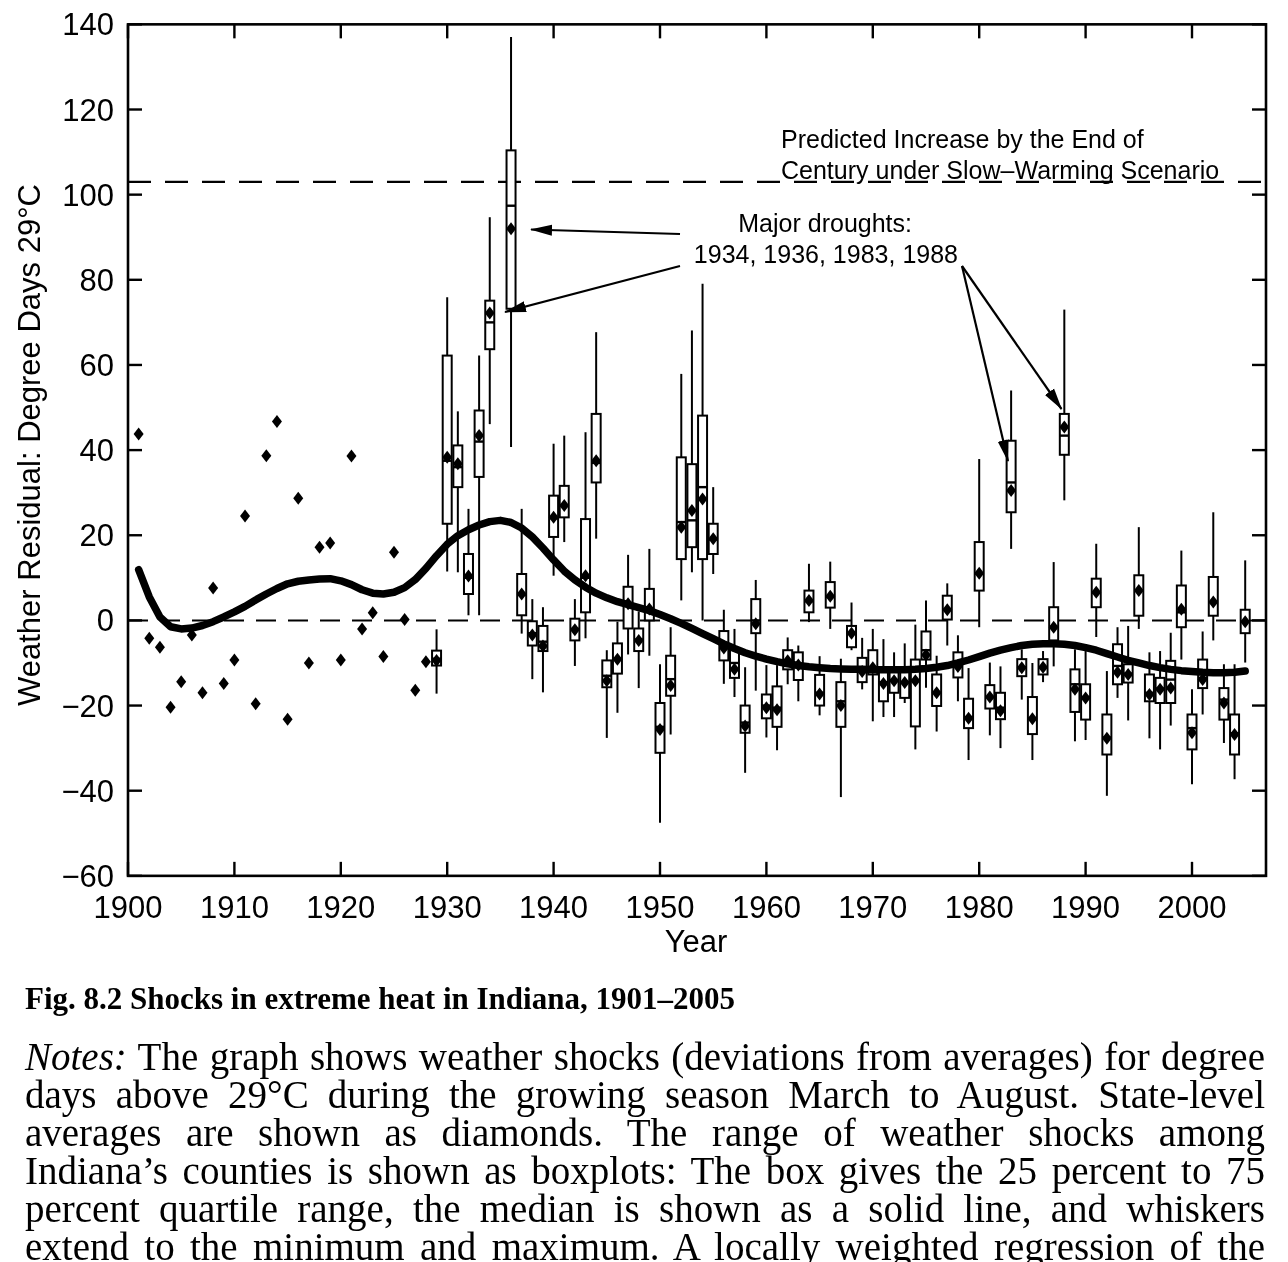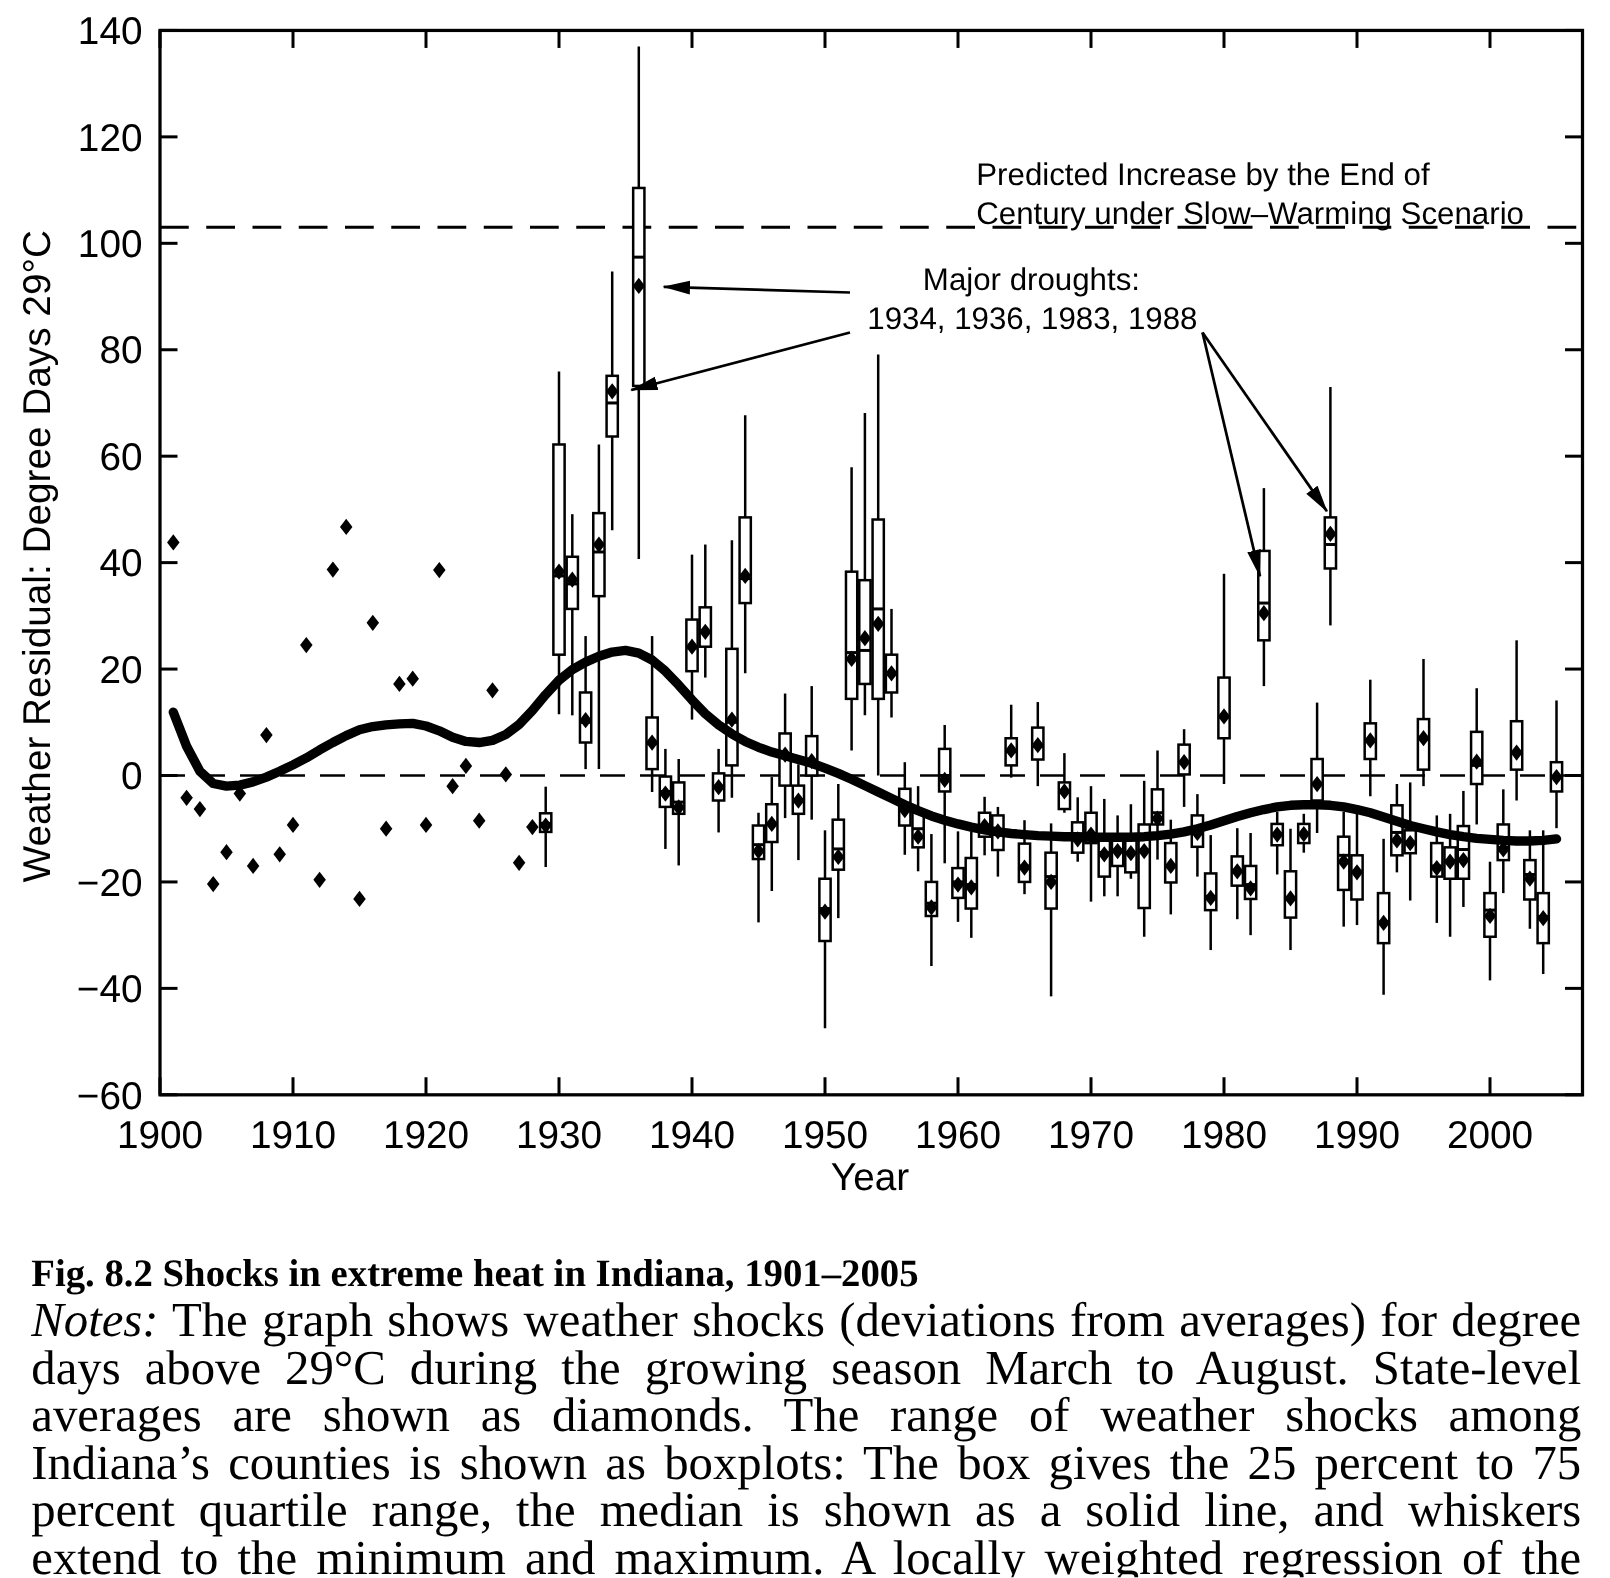--- a/index.html
+++ b/index.html
@@ -1,21 +1,21 @@
 <!DOCTYPE html>
 <html><head>
 <meta charset="utf-8">
 <style>
   html,body{margin:0;padding:0;background:#ffffff;}
   #stage{position:relative;width:1288px;height:1262px;background:#ffffff;overflow:hidden;
          font-family:"Liberation Sans", sans-serif;}
   #chart-svg{position:absolute;left:0;top:0;}
   .caption{position:absolute;left:25px;width:1240px;color:#000;
            font-family:"Liberation Serif", serif;}
-  #fig-title{top:981px;font-size:31px;font-weight:bold;letter-spacing:0px;margin-top:20px;}
+  #fig-title{top:981px;font-size:31px;font-weight:bold;letter-spacing:0px;}
   #fig-notes{top:1038px;font-size:39px;line-height:38px;text-align:justify;}
   #fig-notes .notes-label{font-style:italic;}
   svg text{fill:#000;}
   .tickfont{font-family:"Liberation Sans", sans-serif;font-size:31px;}
   .annfont{font-family:"Liberation Sans", sans-serif;font-size:25px;}
 </style>
 </head>
 <body>
 
 <div id="stage">

